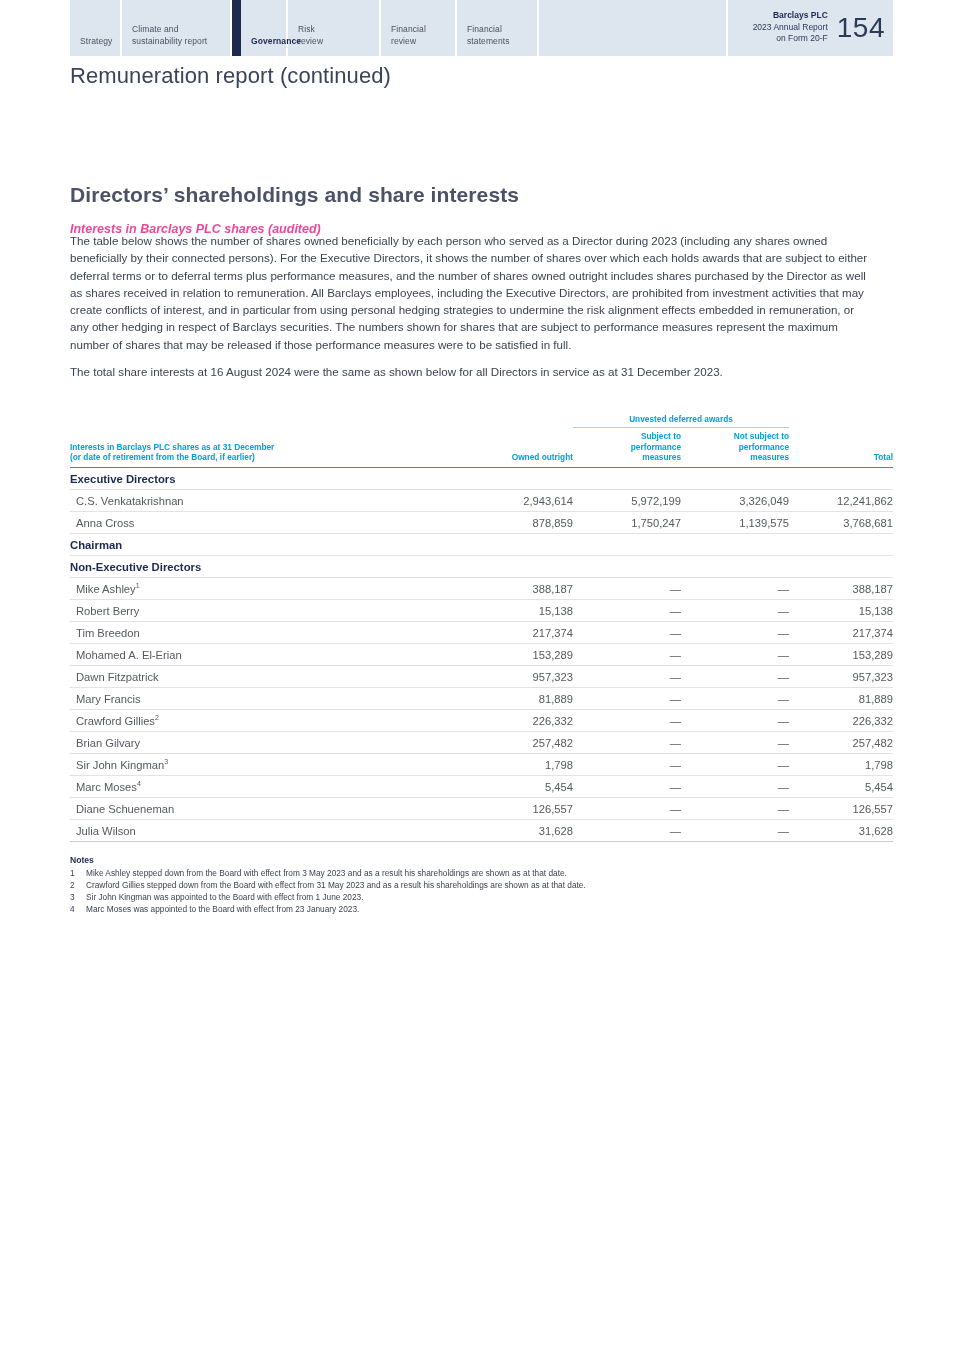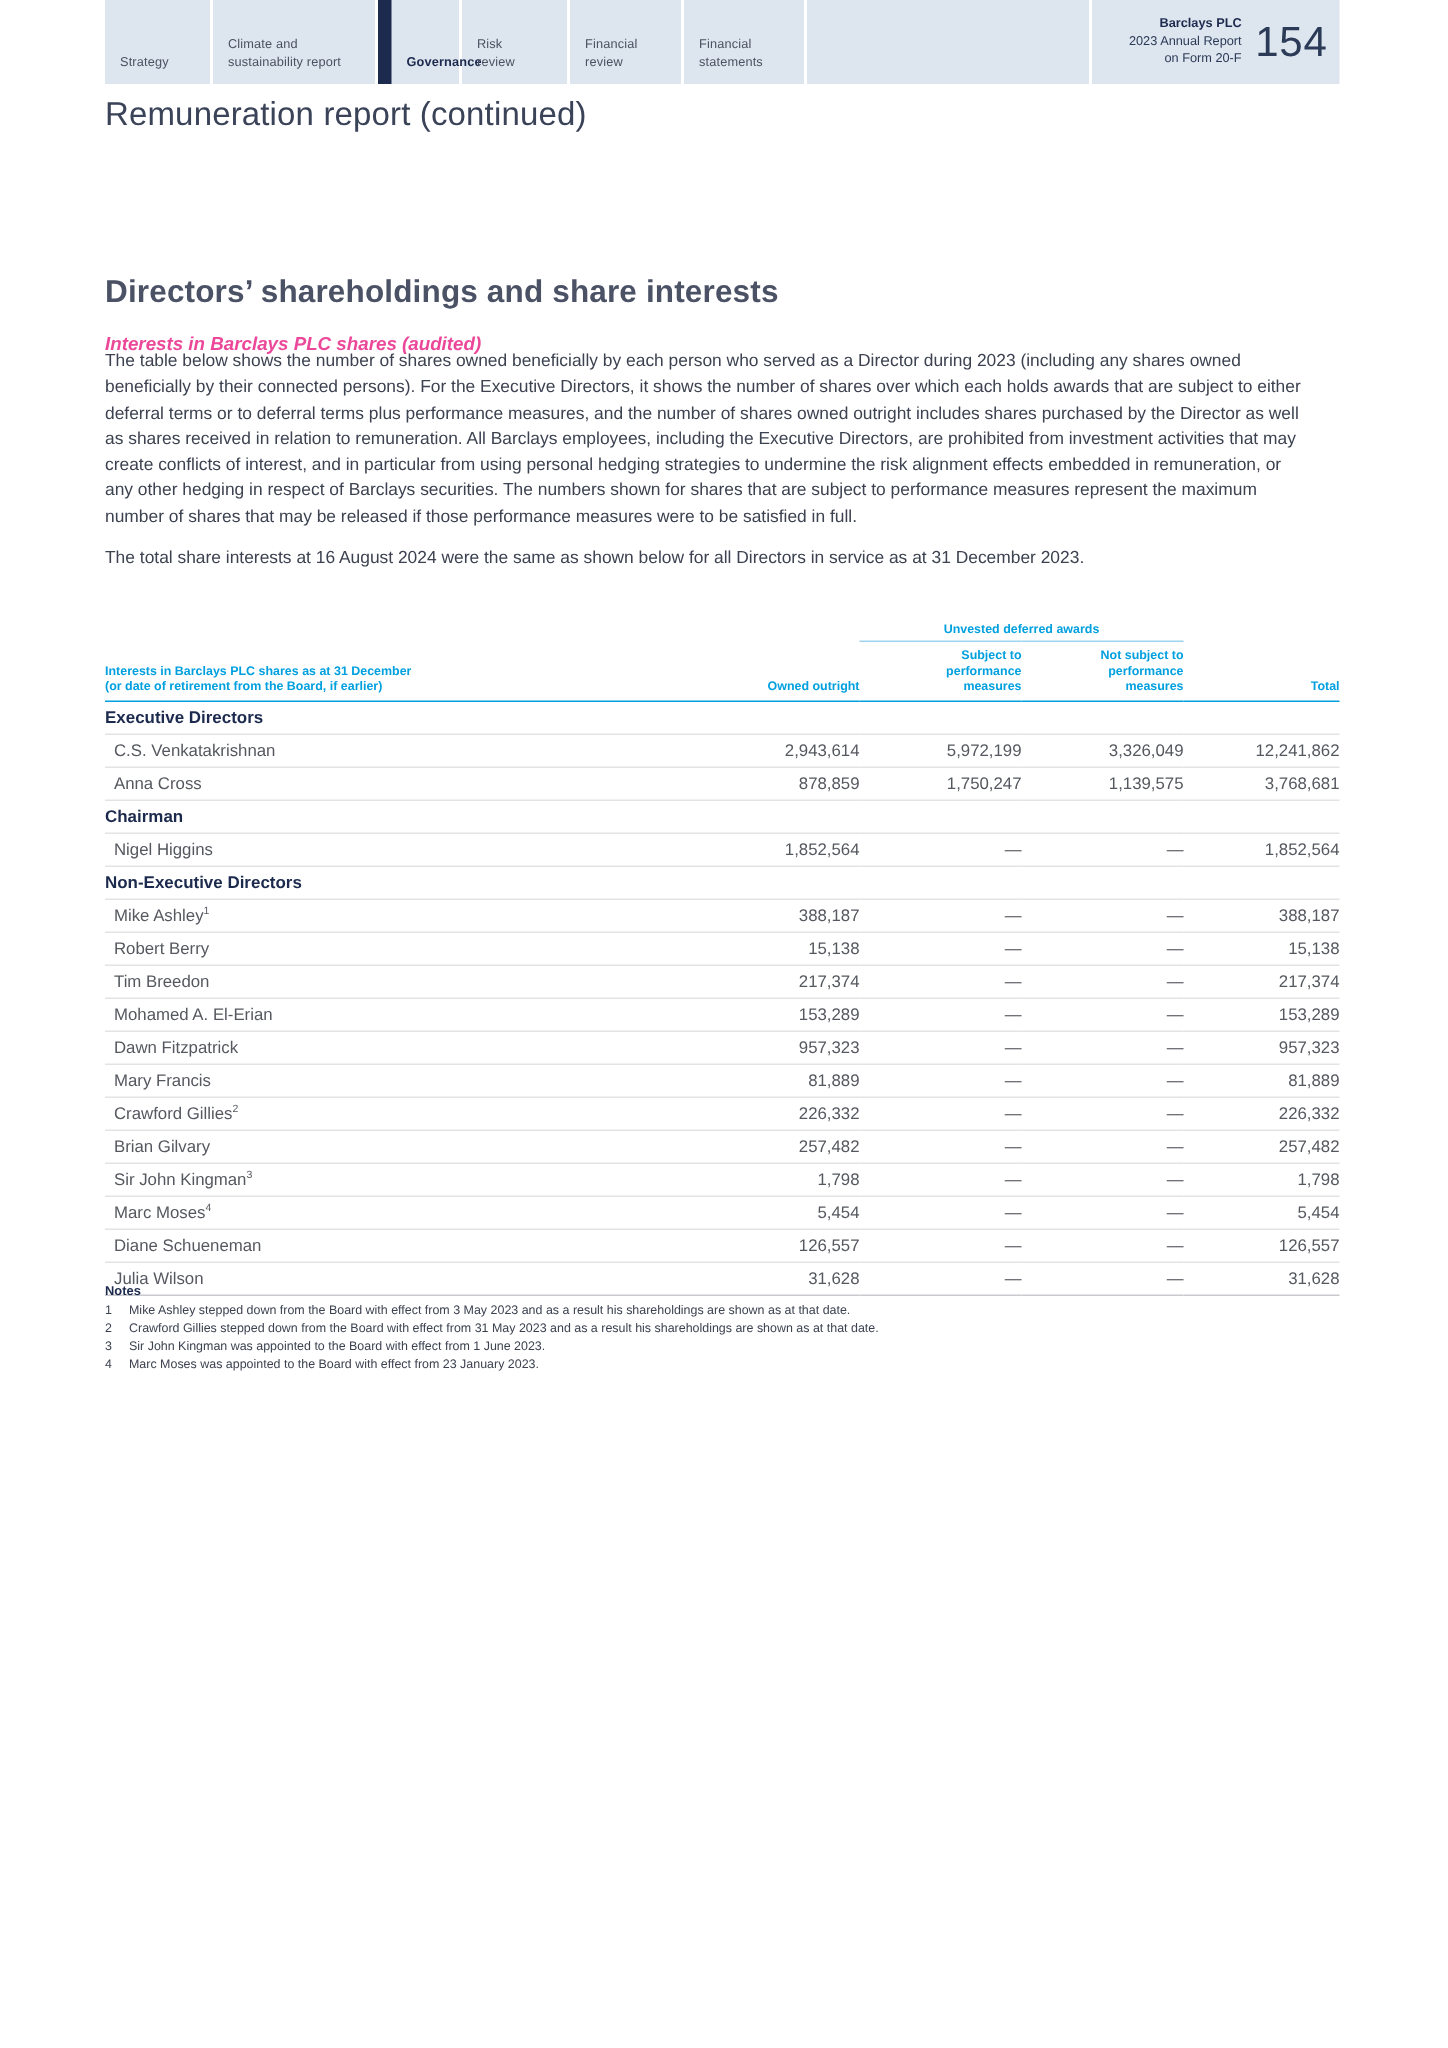--- a/index.html
+++ b/index.html
@@ -33,24 +33,24 @@
     align-items: flex-end;
     padding: 0 0 9px 10px;
     box-sizing: border-box;
     font-size: 8.5px;
     line-height: 11.5px;
     color: #4a5160;
     letter-spacing: 0.1px;
     border-right: 2px solid #ffffff;
   }
   .nav-tab .tab-label { display: block; }
-  .nav-tab.w1 { width: 72px; }
+  .nav-tab.w1 { width: 52px; }
   .nav-tab.w2 { width: 110px; }
   .nav-tab.w3 { width: 56px; }
-  .nav-tab.w4 { width: 72px; }
+  .nav-tab.w4 { width: 93px; }
   .nav-tab.w5 { width: 76px; }
   .nav-tab.w6 { width: 82px; }
   .nav-tab.active {
     font-weight: bold;
     color: #1c2a4e;
     border-left: 9px solid #1c2a4e;
   }
   .nav-spacer {
     flex: 1;
     border-right: 2px solid #ffffff;
@@ -319,27 +319,20 @@
         <tr class="data-row">
           <td class="name">Anna Cross</td>
           <td class="num">878,859</td>
           <td class="num">1,750,247</td>
           <td class="num">1,139,575</td>
           <td class="num">3,768,681</td>
         </tr>
         <tr class="group-row">
           <td colspan="5">Chairman</td>
         </tr>
-        <tr class="data-row">
-          <td class="name">Nigel Higgins</td>
-          <td class="num">1,852,564</td>
-          <td class="num">—</td>
-          <td class="num">—</td>
-          <td class="num">1,852,564</td>
-        </tr>
         <tr class="group-row">
           <td colspan="5">Non-Executive Directors</td>
         </tr>
         <tr class="data-row">
           <td class="name">Mike Ashley<sup>1</sup></td>
           <td class="num">388,187</td>
           <td class="num">—</td>
           <td class="num">—</td>
           <td class="num">388,187</td>
         </tr>

